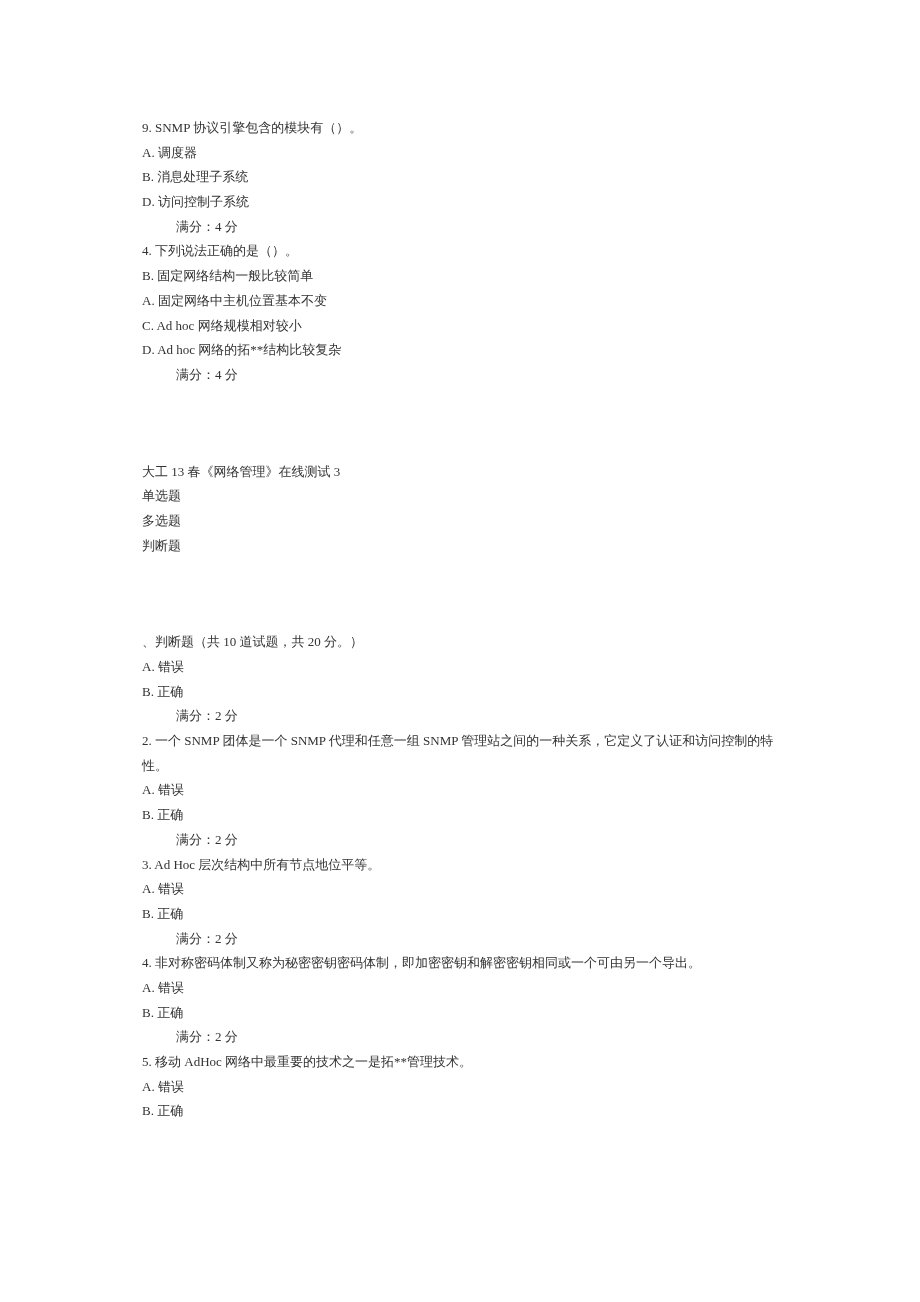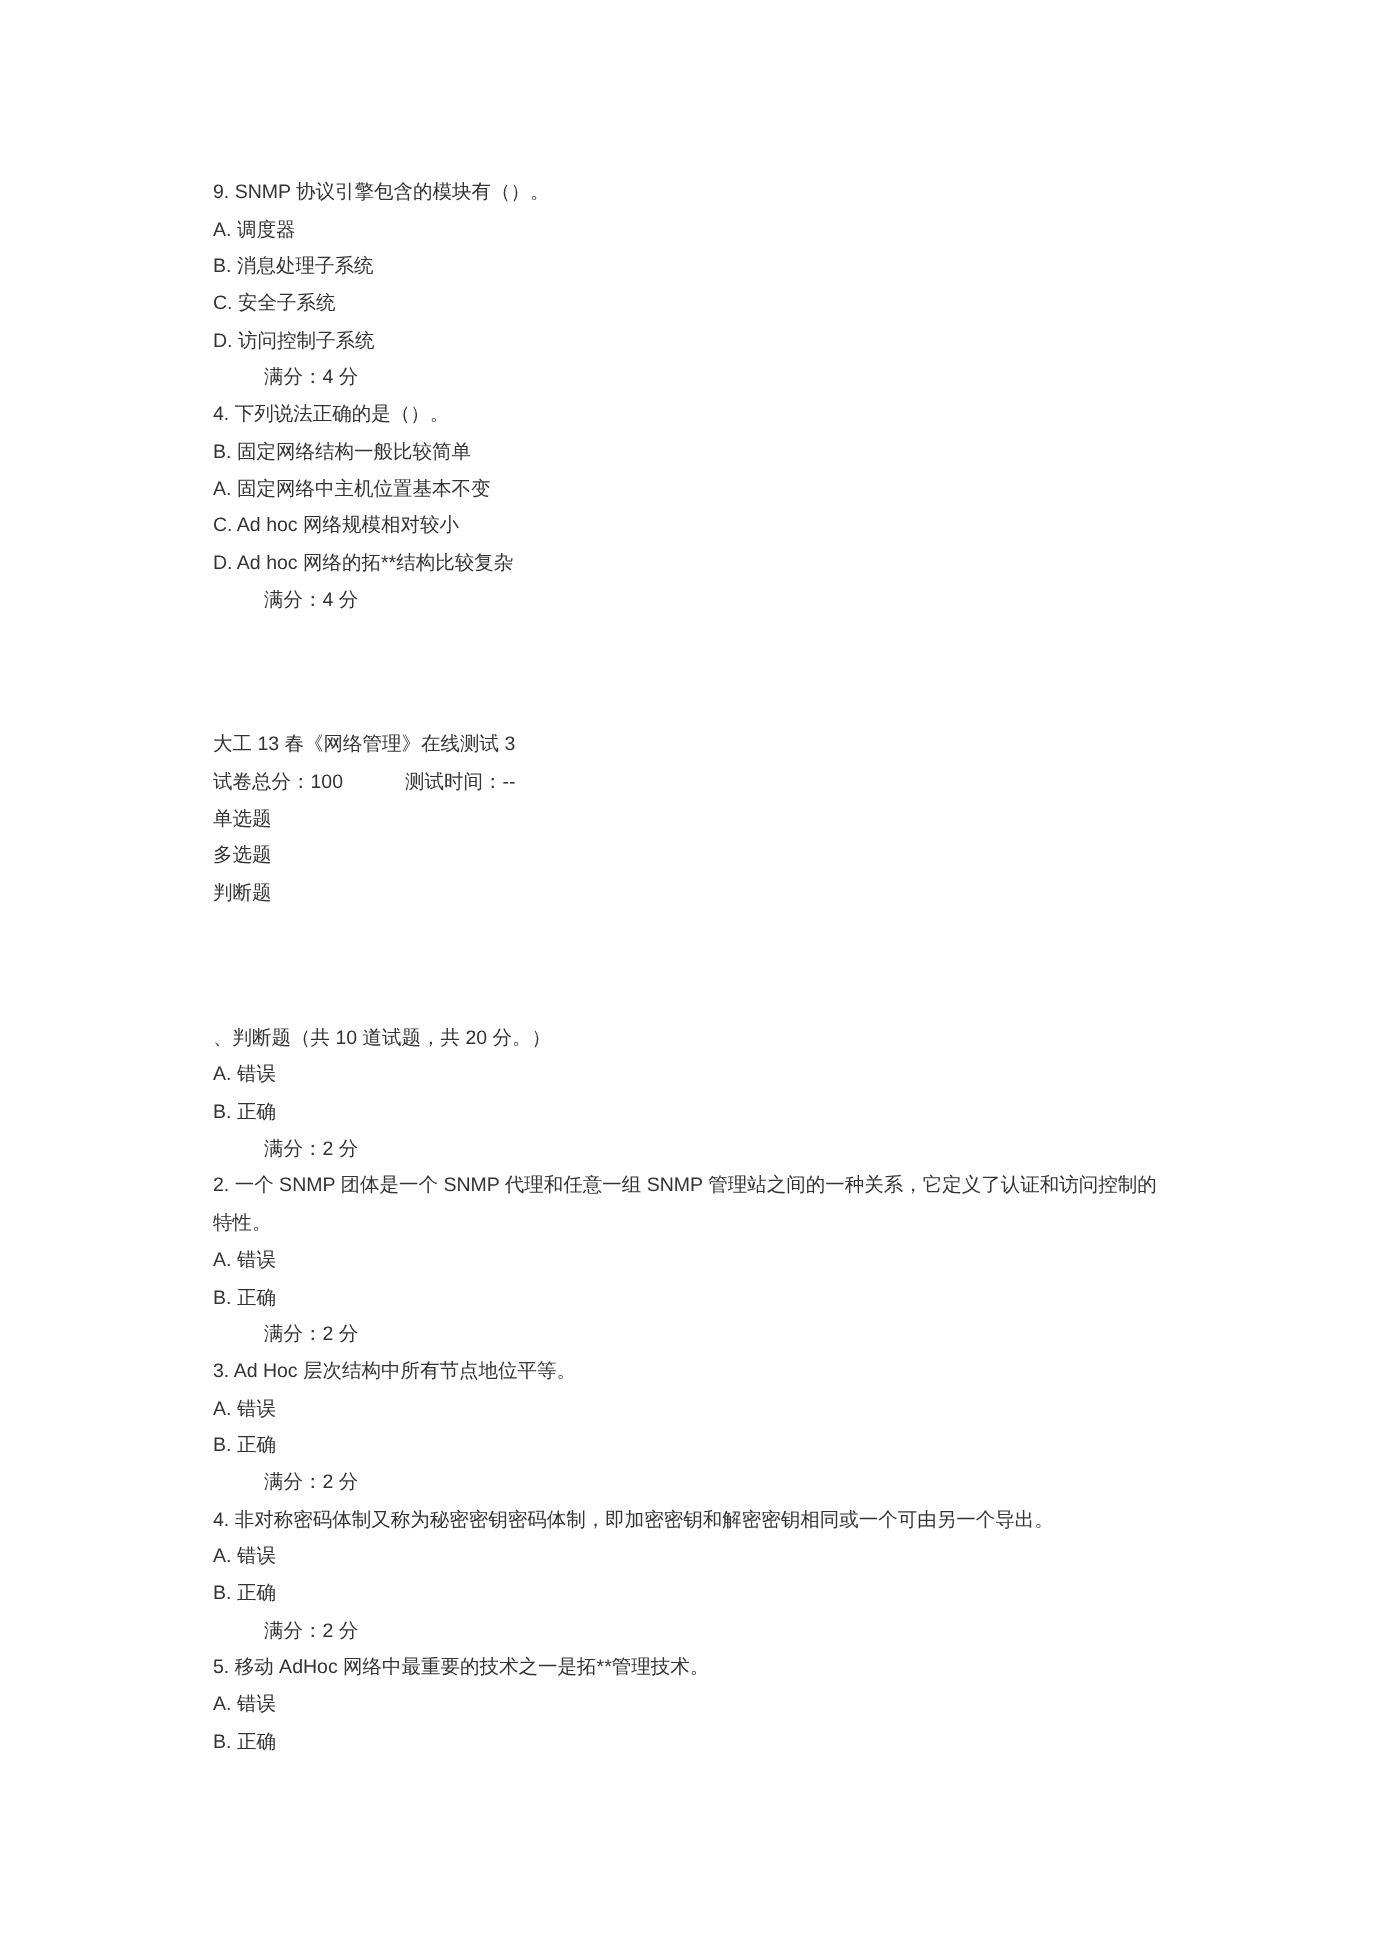--- a/index.html
+++ b/index.html
@@ -5,44 +5,40 @@
     * { margin: 0; padding: 0; box-sizing: border-box; }
     body {
       background: #fff;
       font-family: "Microsoft YaHei", "SimSun", Arial, sans-serif;
       font-size: 13px;
       color: #333;
       line-height: 1.9;
       width: 920px;
       padding: 116px 142px 80px 142px;
     }
-    .line { display: block; }
+    .line { display: block; font-family: Liberation Serif, serif; }
     .indent { padding-left: 34px; }
     .spacer-lg { height: 72px; }
     .inline-gap { display: inline-block; width: 34px; }
   </style>
 </head>
 <body>
 
 <div>
   <span class="line">
     <span>9.</span>
     <span>SNMP 协议引擎包含的模块有（）。</span>
   </span>
   <span class="line">
     <span>A.</span>
     <span>调度器</span>
   </span>
   <span class="line">
     <span>B.</span>
     <span>消息处理子系统</span>
-  </span>
-  <span class="line">
-    <span>C.</span>
-    <span>安全子系统</span>
   </span>
   <span class="line">
     <span>D.</span>
     <span>访问控制子系统</span>
   </span>
   <span class="line indent">满分：4 分</span>
 </div>
 
 <div>
   <span class="line">
@@ -65,25 +61,20 @@
     <span>D.</span>
     <span>Ad hoc 网络的拓**结构比较复杂</span>
   </span>
   <span class="line indent">满分：4 分</span>
 </div>
 
 <div class="spacer-lg"></div>
 
 <div>
   <span class="line">大工 13 春《网络管理》在线测试 3</span>
-  <span class="line">
-    <span>试卷总分：</span><span>100</span>
-    <span class="inline-gap"></span>
-    <span>测试时间：</span><span>--</span>
-  </span>
   <span class="line">单选题</span>
   <span class="line">多选题</span>
   <span class="line">判断题</span>
 </div>
 
 <div class="spacer-lg"></div>
 
 <div>
   <span class="line">、判断题（共 10 道试题，共 20 分。）</span>
 

